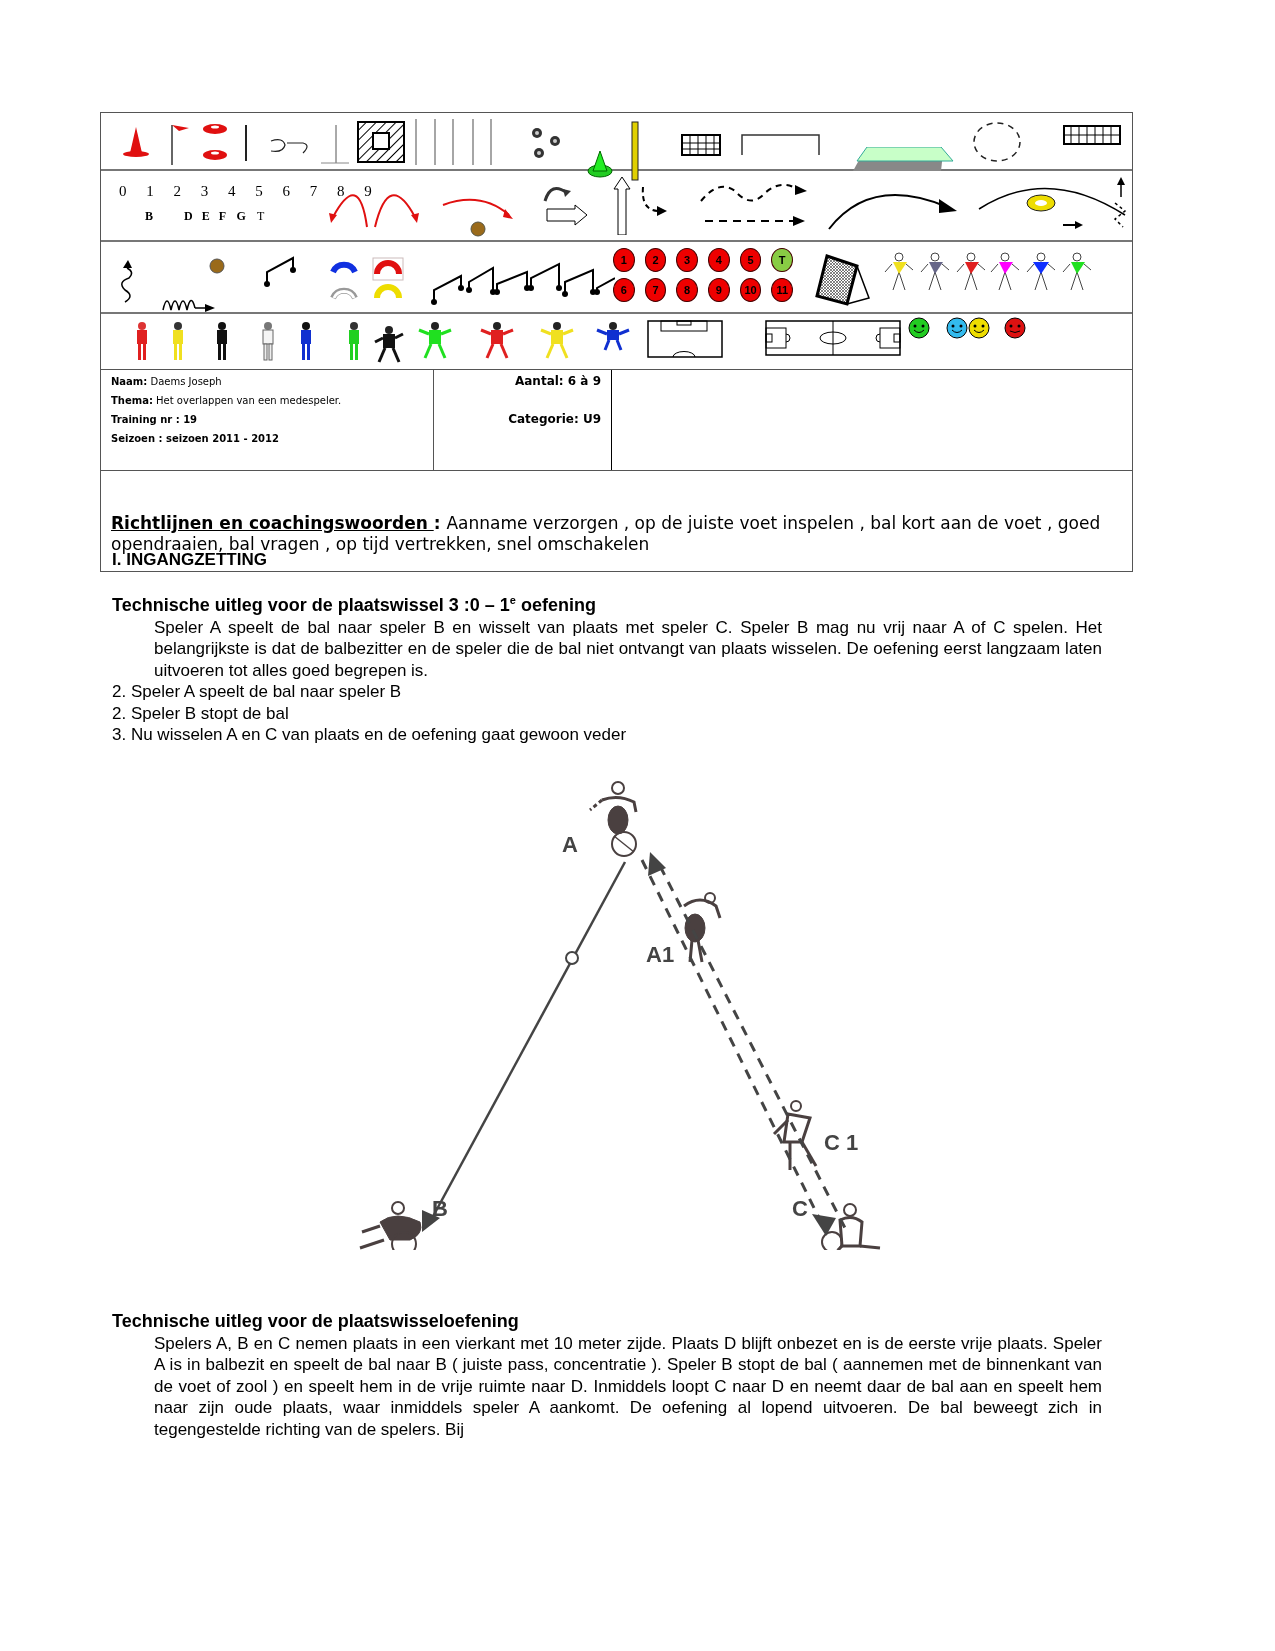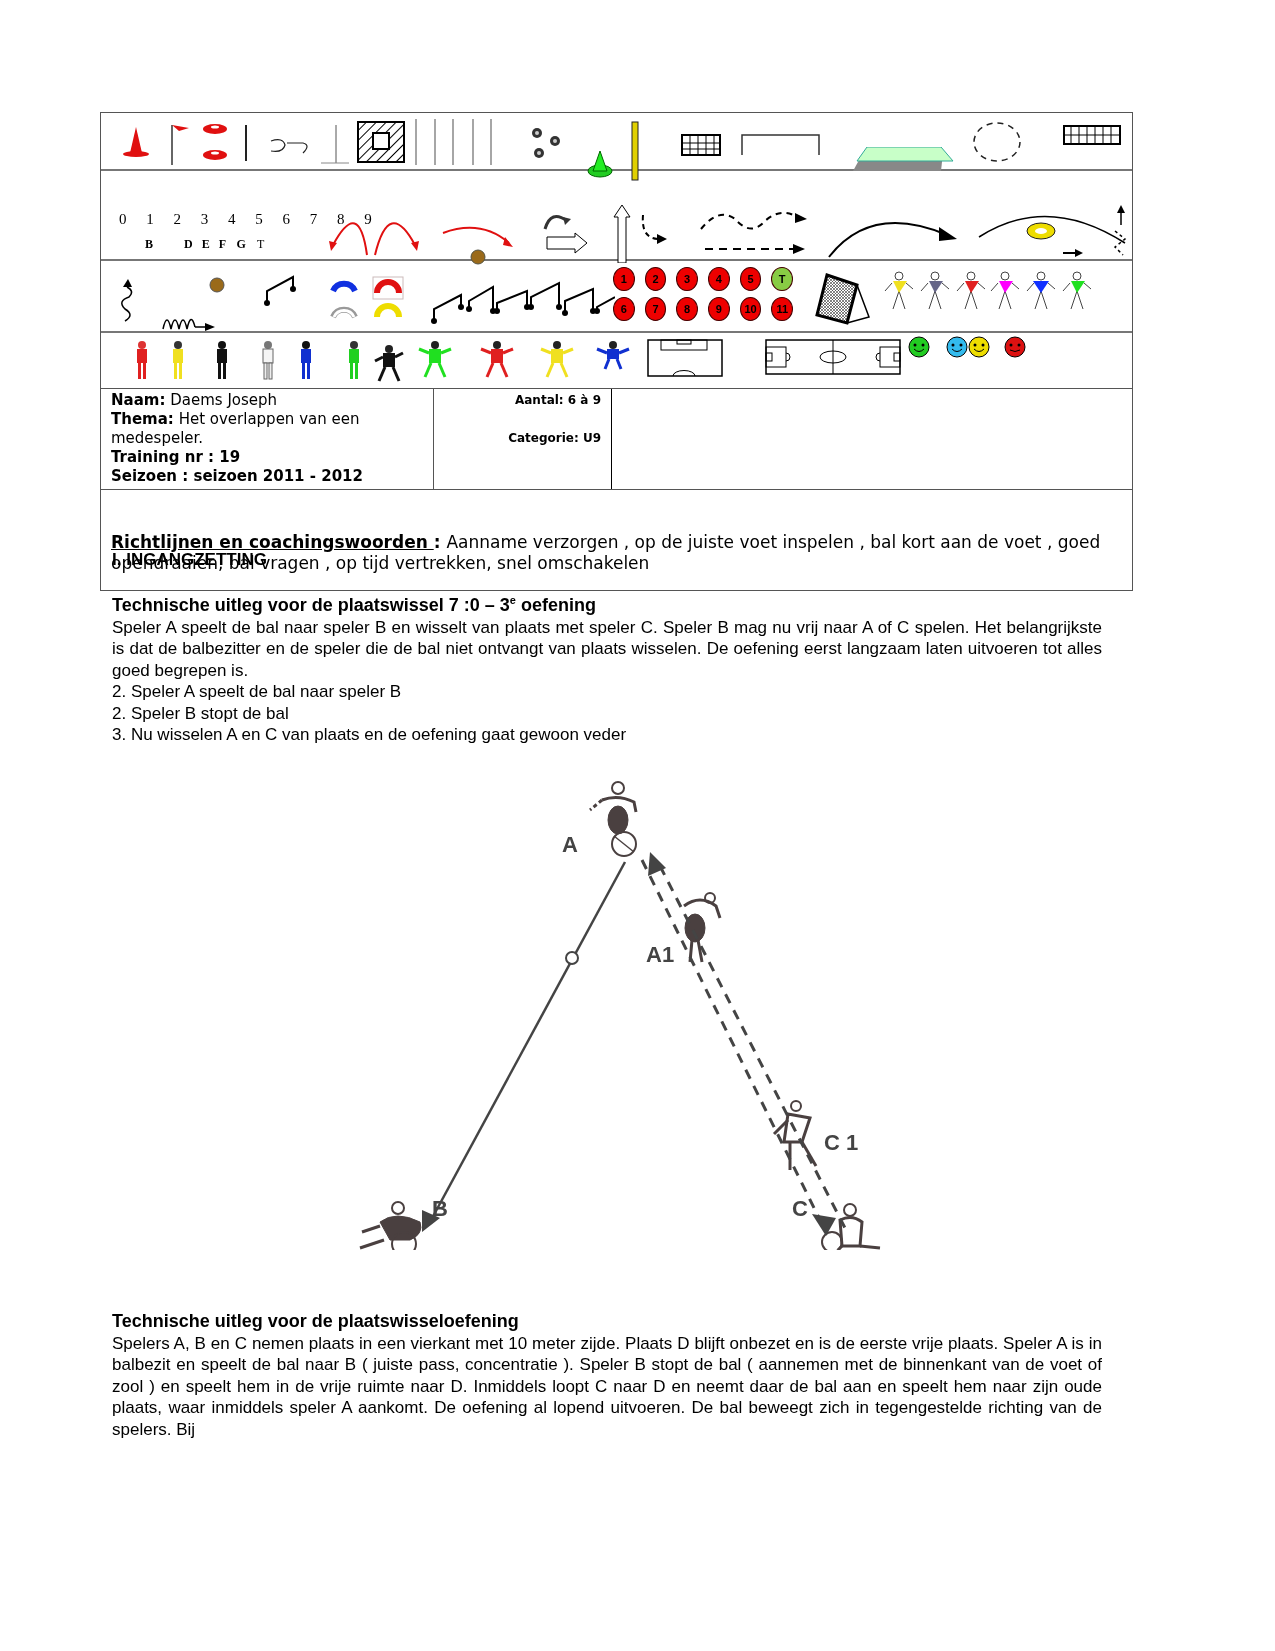--- a/index.html
+++ b/index.html
@@ -1,33 +1,33 @@
 <!DOCTYPE html>
 <html><head>
 <meta charset="utf-8">
 <style>
   html, body { margin: 0; padding: 0; background: #ffffff; }
   body { width: 1275px; height: 1651px; position: relative; overflow: hidden;
          font-family: "DejaVu Sans", sans-serif; color: #000; }
   .legend-table { position: absolute; left: 100px; top: 112px; width: 1033px;
                   border: 1px solid #555; box-sizing: border-box; }
   .irow { position: relative; border-bottom: 2px solid #777; box-sizing: border-box; }
-  .r1 { height: 58px; } .r2 { height: 62px; margin-top: 28px; } .r3 { height: 72px; } .r4 { height: 56px; border-bottom: 1px solid #555; }
+  .r1 { height: 58px; } .r2 { height: 71px; } .r3 { height: 72px; } .r4 { height: 56px; border-bottom: 1px solid #555; }
   .ic { position: absolute; }
   .info { display: flex; border-bottom: 1px solid #555; height: 100px; }
-  .info .c1 { width: 333px; border-right: 1px solid #555; padding: 2px 10px; box-sizing: border-box; font-size: 15px; line-height: 19px; }
+  .info .c1 { width: 333px; border-right: 1px solid #555; padding: 2px 10px; box-sizing: border-box; font-size: 10px; line-height: 19px; }
   .info .c2 { width: 178px; border-right: 1px solid #000000; padding: 2px 10px; box-sizing: border-box; font-size: 12px; line-height: 19px; font-weight: bold; text-align: right; }
   .info .c3 { flex: 1; padding: 2px 10px; box-sizing: border-box; font-size: 15px; line-height: 19px; }
   .coach { padding: 2px 10px; font-size: 17px; line-height: 21px; height: 60px; box-sizing: border-box; margin-top: 40px; }
   .coach .lbl { font-weight: bold; text-decoration: underline; }
   b { font-weight: bold; }
   .doc { position: absolute; left: 112px; width: 990px; font-family: "Liberation Sans", sans-serif; font-size: 17px; line-height: 21.5px; }
   .h1 { font-weight: bold; font-size: 17px; }
   .h2 { font-weight: bold; font-size: 18px; }
-  .just { text-align: justify; }
+  .just { text-align: justify; margin-left: 42px; }
   .diagram { position: absolute; left: 350px; top: 770px; width: 560px; height: 480px; }
   .dlabel { font-family: "Liberation Sans", sans-serif; font-weight: bold; font-size: 22px; fill: #444; }
   .num { font-family: "Liberation Serif", serif; font-size: 15px; letter-spacing: 8px; }
   .letters { font-family: Liberation Serif, serif; font-weight: bold; font-size: 12px; }
   .rc { display:inline-block; width: 22px; height: 22px; border-radius: 50%; background: #e00; border: 1px solid #400; color: #000; font-size: 11px; font-weight: bold; text-align: center; line-height: 22px; font-family: "Liberation Sans", sans-serif; }
 </style>
 </head>
 <body>
 
 <div class="legend-table">
@@ -459,21 +459,21 @@
   </div>
 
   <div class="coach">
     <span class="lbl">Richtlijnen en coachingswoorden </span><b> : </b><span>Aanname verzorgen , op de juiste voet inspelen , bal kort aan de voet , goed opendraaien, bal vragen , op tijd vertrekken, snel omschakelen</span>
   </div>
 </div>
 
 <div class="doc h1" style="top:549px">I. INGANGZETTING</div>
 
 <div class="doc" style="top:590px">
-  <div class="h2"><span>Technische uitleg voor de plaatswissel 7 :0 – 3</span><sup style="font-size:11px">e</sup><span> oefening</span></div>
+  <div class="h2"><span>Technische uitleg voor de plaatswissel 3 :0 – 1</span><sup style="font-size:11px">e</sup><span> oefening</span></div>
   <div class="just">Speler A speelt de bal naar speler B en wisselt van plaats met speler C. Speler B mag nu vrij naar A of C spelen. Het belangrijkste is dat de balbezitter en de speler  die de bal niet ontvangt van plaats wisselen. De oefening eerst langzaam laten uitvoeren tot alles goed begrepen is.</div>
   <div>2. Speler A speelt de bal naar speler B</div>
   <div>2. Speler B stopt de bal</div>
   <div>3. Nu wisselen A en C van plaats en de oefening gaat gewoon veder</div>
 </div>
 
 <svg class="diagram" viewBox="0 0 560 480">
   <g fill="#4a4040" stroke="#4a4040">
 
     <g>

